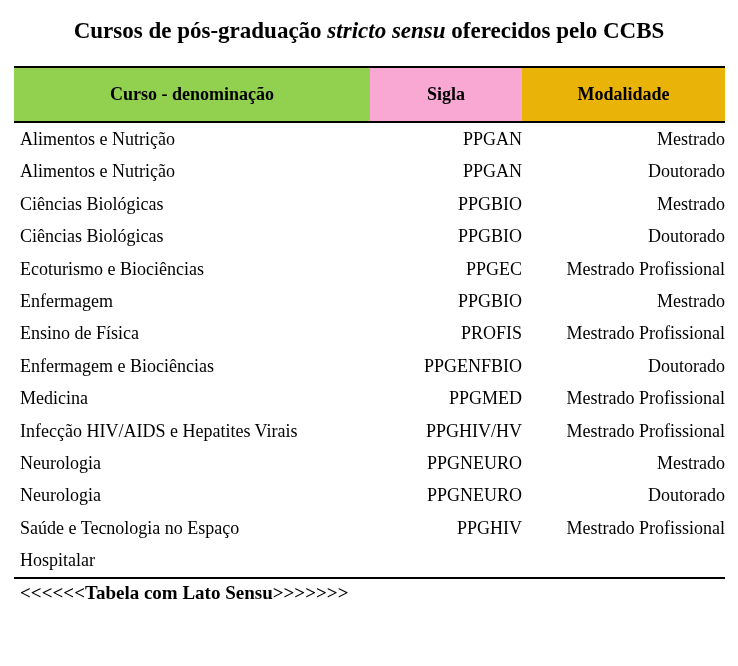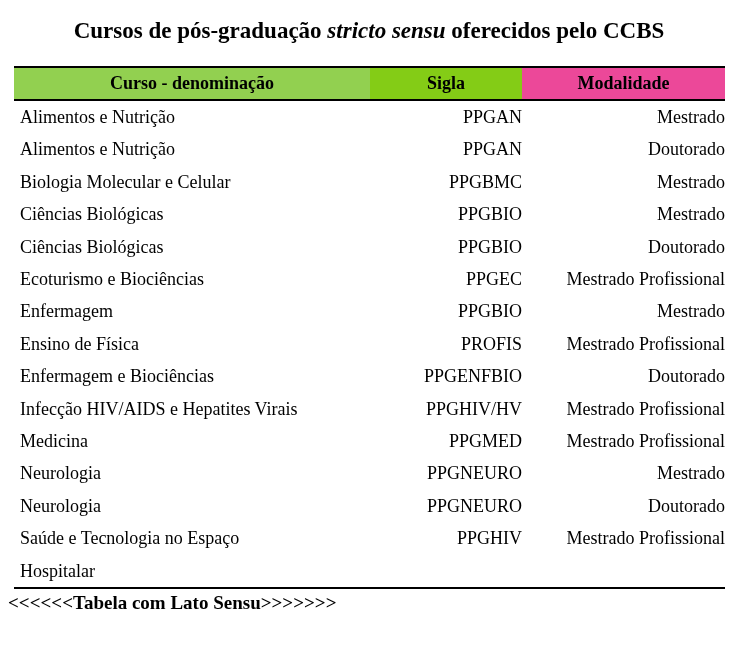--- a/index.html
+++ b/index.html
@@ -37,39 +37,39 @@
   table.courses col.c2 { width: 152px; }
   table.courses col.c3 { width: 203px; }
   thead th {
     border-top: 2px solid #000000;
     border-bottom: 2px solid #000000;
     font-size: 18px;
     font-weight: bold;
     height: 31px;
     line-height: 31px;
     text-align: center;
-    padding: 0;
+    padding: 11px;
   }
   tbody td {
     font-size: 18px;
     line-height: 32.4px;
     vertical-align: top;
     padding: 0;
     margin-left: 24px;
   }
   tbody td.curso {
     text-align: left;
     padding-left: 6px;
     white-space: pre-line;
   }
   tbody td.sigla, tbody td.modalidade {
     text-align: right;
   }
   .table-footer {
-    margin: 2px 0 0 8px;
+    margin: 2px 0 0 20px;
     font-size: 19px;
     font-weight: bold;
     line-height: 24px;
   }
 </style>
 </head>
 <body>
 
 <div class="page">
 
@@ -79,39 +79,34 @@
 
   <table class="courses">
     <colgroup>
       <col class="c1">
         <col class="c2">
         <col class="c3">
     </colgroup>
     <thead>
       <tr>
         <th class="hdr" style="background: rgb(146, 208, 80);">Curso - denominação</th>
-        <th class="hdr" style="background: #84cc16;">Sigla</th>
-        <th class="hdr" style="background: #ec4899;">Modalidade</th>
+        <th class="hdr" style="background: #f9a8d4;">Sigla</th>
+        <th class="hdr" style="background: #eab308;">Modalidade</th>
       </tr>
     </thead>
     <tbody>
         <tr>
           <td class="curso">Alimentos e Nutrição</td>
           <td class="sigla">PPGAN</td>
           <td class="modalidade">Mestrado</td>
         </tr>
         <tr>
           <td class="curso">Alimentos e Nutrição</td>
           <td class="sigla">PPGAN</td>
           <td class="modalidade">Doutorado</td>
-        </tr>
-        <tr>
-          <td class="curso">Biologia Molecular e Celular</td>
-          <td class="sigla">PPGBMC</td>
-          <td class="modalidade">Mestrado</td>
         </tr>
         <tr>
           <td class="curso">Ciências Biológicas</td>
           <td class="sigla">PPGBIO</td>
           <td class="modalidade">Mestrado</td>
         </tr>
         <tr>
           <td class="curso">Ciências Biológicas</td>
           <td class="sigla">PPGBIO</td>
           <td class="modalidade">Doutorado</td>
@@ -130,27 +125,27 @@
           <td class="curso">Ensino de Física</td>
           <td class="sigla">PROFIS</td>
           <td class="modalidade">Mestrado Profissional</td>
         </tr>
         <tr>
           <td class="curso">Enfermagem e Biociências</td>
           <td class="sigla">PPGENFBIO</td>
           <td class="modalidade">Doutorado</td>
         </tr>
         <tr>
-          <td class="curso">Infecção HIV/AIDS e Hepatites Virais</td>
-          <td class="sigla">PPGHIV/HV</td>
+          <td class="curso">Medicina</td>
+          <td class="sigla">PPGMED</td>
           <td class="modalidade">Mestrado Profissional</td>
         </tr>
         <tr>
-          <td class="curso">Medicina</td>
-          <td class="sigla">PPGMED</td>
+          <td class="curso">Infecção HIV/AIDS e Hepatites Virais</td>
+          <td class="sigla">PPGHIV/HV</td>
           <td class="modalidade">Mestrado Profissional</td>
         </tr>
         <tr>
           <td class="curso">Neurologia</td>
           <td class="sigla">PPGNEURO</td>
           <td class="modalidade">Mestrado</td>
         </tr>
         <tr>
           <td class="curso">Neurologia</td>
           <td class="sigla">PPGNEURO</td>

